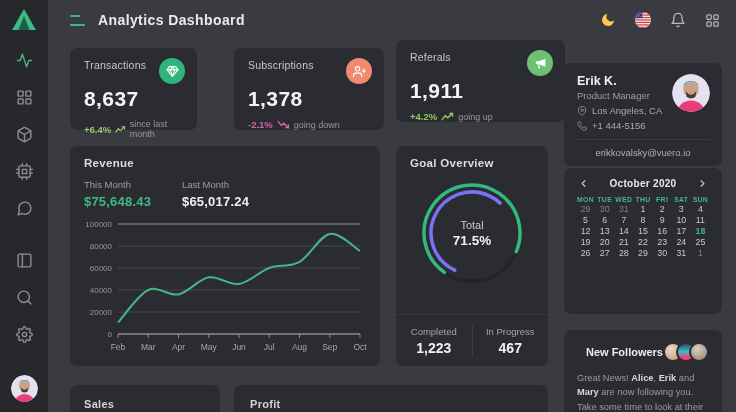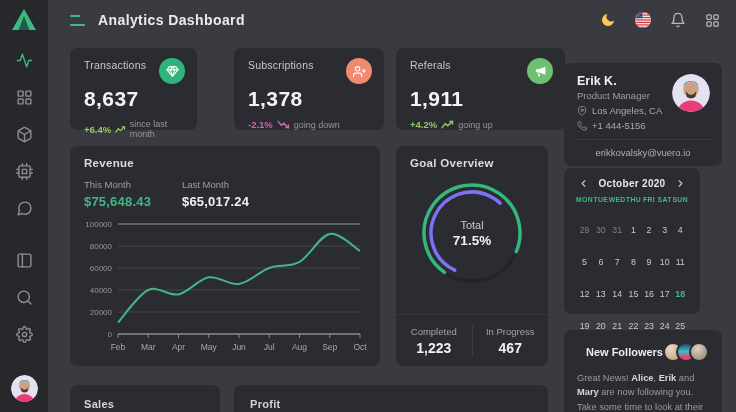--- a/index.html
+++ b/index.html
@@ -23,25 +23,25 @@
   .menu-btn{width:15px;height:11px;margin-right:13px;cursor:pointer;display:flex;flex-direction:column;justify-content:space-between;}
   .menu-btn i{display:block;height:2px;border-radius:1px;background:#41b883;}
   .menu-btn .b1{width:10px;} .menu-btn .b2{width:15px;}
   .page-title{font-size:14px;font-weight:bold;letter-spacing:.4px;color:#ebebee;text-align:center;}
   .hactions{margin-left:auto;display:flex;align-items:center;gap:19px;}
   .hicon{width:16px;height:16px;color:#b6b6bc;cursor:pointer;display:block;}
   
   .card{position:absolute;background:#2b2c31;border-radius:7px;padding:11px 14px;}
   #card-transactions{left:70px;top:48px;width:127px;height:82px;}
   #card-subscriptions{left:234px;top:48px;width:150px;height:82px;}
-  #card-referals{left:396px;top:48px;width:169px;height:82px;}
+  #card-referals{left:396px;top:40px;width:169px;height:82px;}
   #card-profile{left:564px;top:63px;width:158px;height:103px;padding:11px 13px;}
   #card-revenue{left:70px;top:146px;width:310px;height:220px;}
   #card-goal{left:396px;top:146px;width:152px;height:220px;}
-  #card-calendar{left:564px;top:168px;width:136px;height:146px;padding:9px 12px;}
+  #card-calendar{left:564px;top:168px;width:158px;height:146px;padding:9px 12px;}
   #card-followers{left:564px;top:330px;width:158px;height:98px;padding:12px 13px;}
   #card-sales{left:70px;top:385px;width:150px;height:50px;padding:13px 14px;}
   #card-profit{left:234px;top:385px;width:314px;height:50px;padding:13px 16px;}
   
   .stat-label{font-size:10.5px;color:#c6c6cb;letter-spacing:.2px;}
   .stat-icon{position:absolute;top:10px;right:12px;width:26px;height:26px;border-radius:50%;
     display:flex;align-items:center;justify-content:center;color:#fff;}
   .stat-icon .glyph{width:13px;height:13px;display:block;}
   .stat-value{font-size:21px;font-weight:bold;color:#f4f4f6;margin-top:16px;letter-spacing:.4px;}
   .stat-trend{margin-top:8px;font-size:9px;color:#96969c;display:flex;align-items:center;gap:4px;}
@@ -68,21 +68,21 @@
   #goal-gauge{display:block;margin:4px auto 0;width:120px;height:120px;}
   .goal-footer{position:absolute;left:0;right:0;bottom:0;height:52px;border-top:1px solid #393a40;display:flex;align-items:center;}
   .goal-col{flex:1;text-align:center;}
   .goal-vsep{width:1px;height:32px;background:#3b3c42;}
   .goal-col-label{font-size:9.5px;color:#a3a3a9;}
   .goal-col-value{font-size:14px;font-weight:bold;color:#f1f1f3;margin-top:3px;}
   
   .cal-head{display:flex;align-items:center;padding:1px 2px 7px;}
   .cal-chev{width:11px;height:11px;color:#c7c7cc;cursor:pointer;display:block;}
   .cal-title{flex:1;text-align:center;font-size:10px;font-weight:bold;color:#e8e8ec;letter-spacing:.3px;}
-  .cal-grid{display:grid;grid-template-columns:repeat(7,1fr);row-gap:22px;text-align:center;}
+  .cal-grid{display:grid;grid-template-columns:repeat(7,1fr);row-gap:1px;text-align:center;}
   .cal-wd{font-size:6.8px;font-weight:bold;color:#41b883;letter-spacing:.4px;}
   .cal-d{font-size:8.8px;color:#c9c9ce;cursor:pointer;}
   .cal-d.m{color:#7f7f85;}
   .cal-d.a{color:#41b883;font-weight:bold;}
   
   .fol-head{display:flex;align-items:center;}
   .fol-title{flex:1;font-size:11px;font-weight:bold;color:#ececef;text-align:right;}
   .fol-avatars{display:flex;}
   .fa{width:20px;height:20px;border-radius:50%;border:2px solid #2b2c31;margin-left:-7px;}
   .fa:first-child{margin-left:0;}

